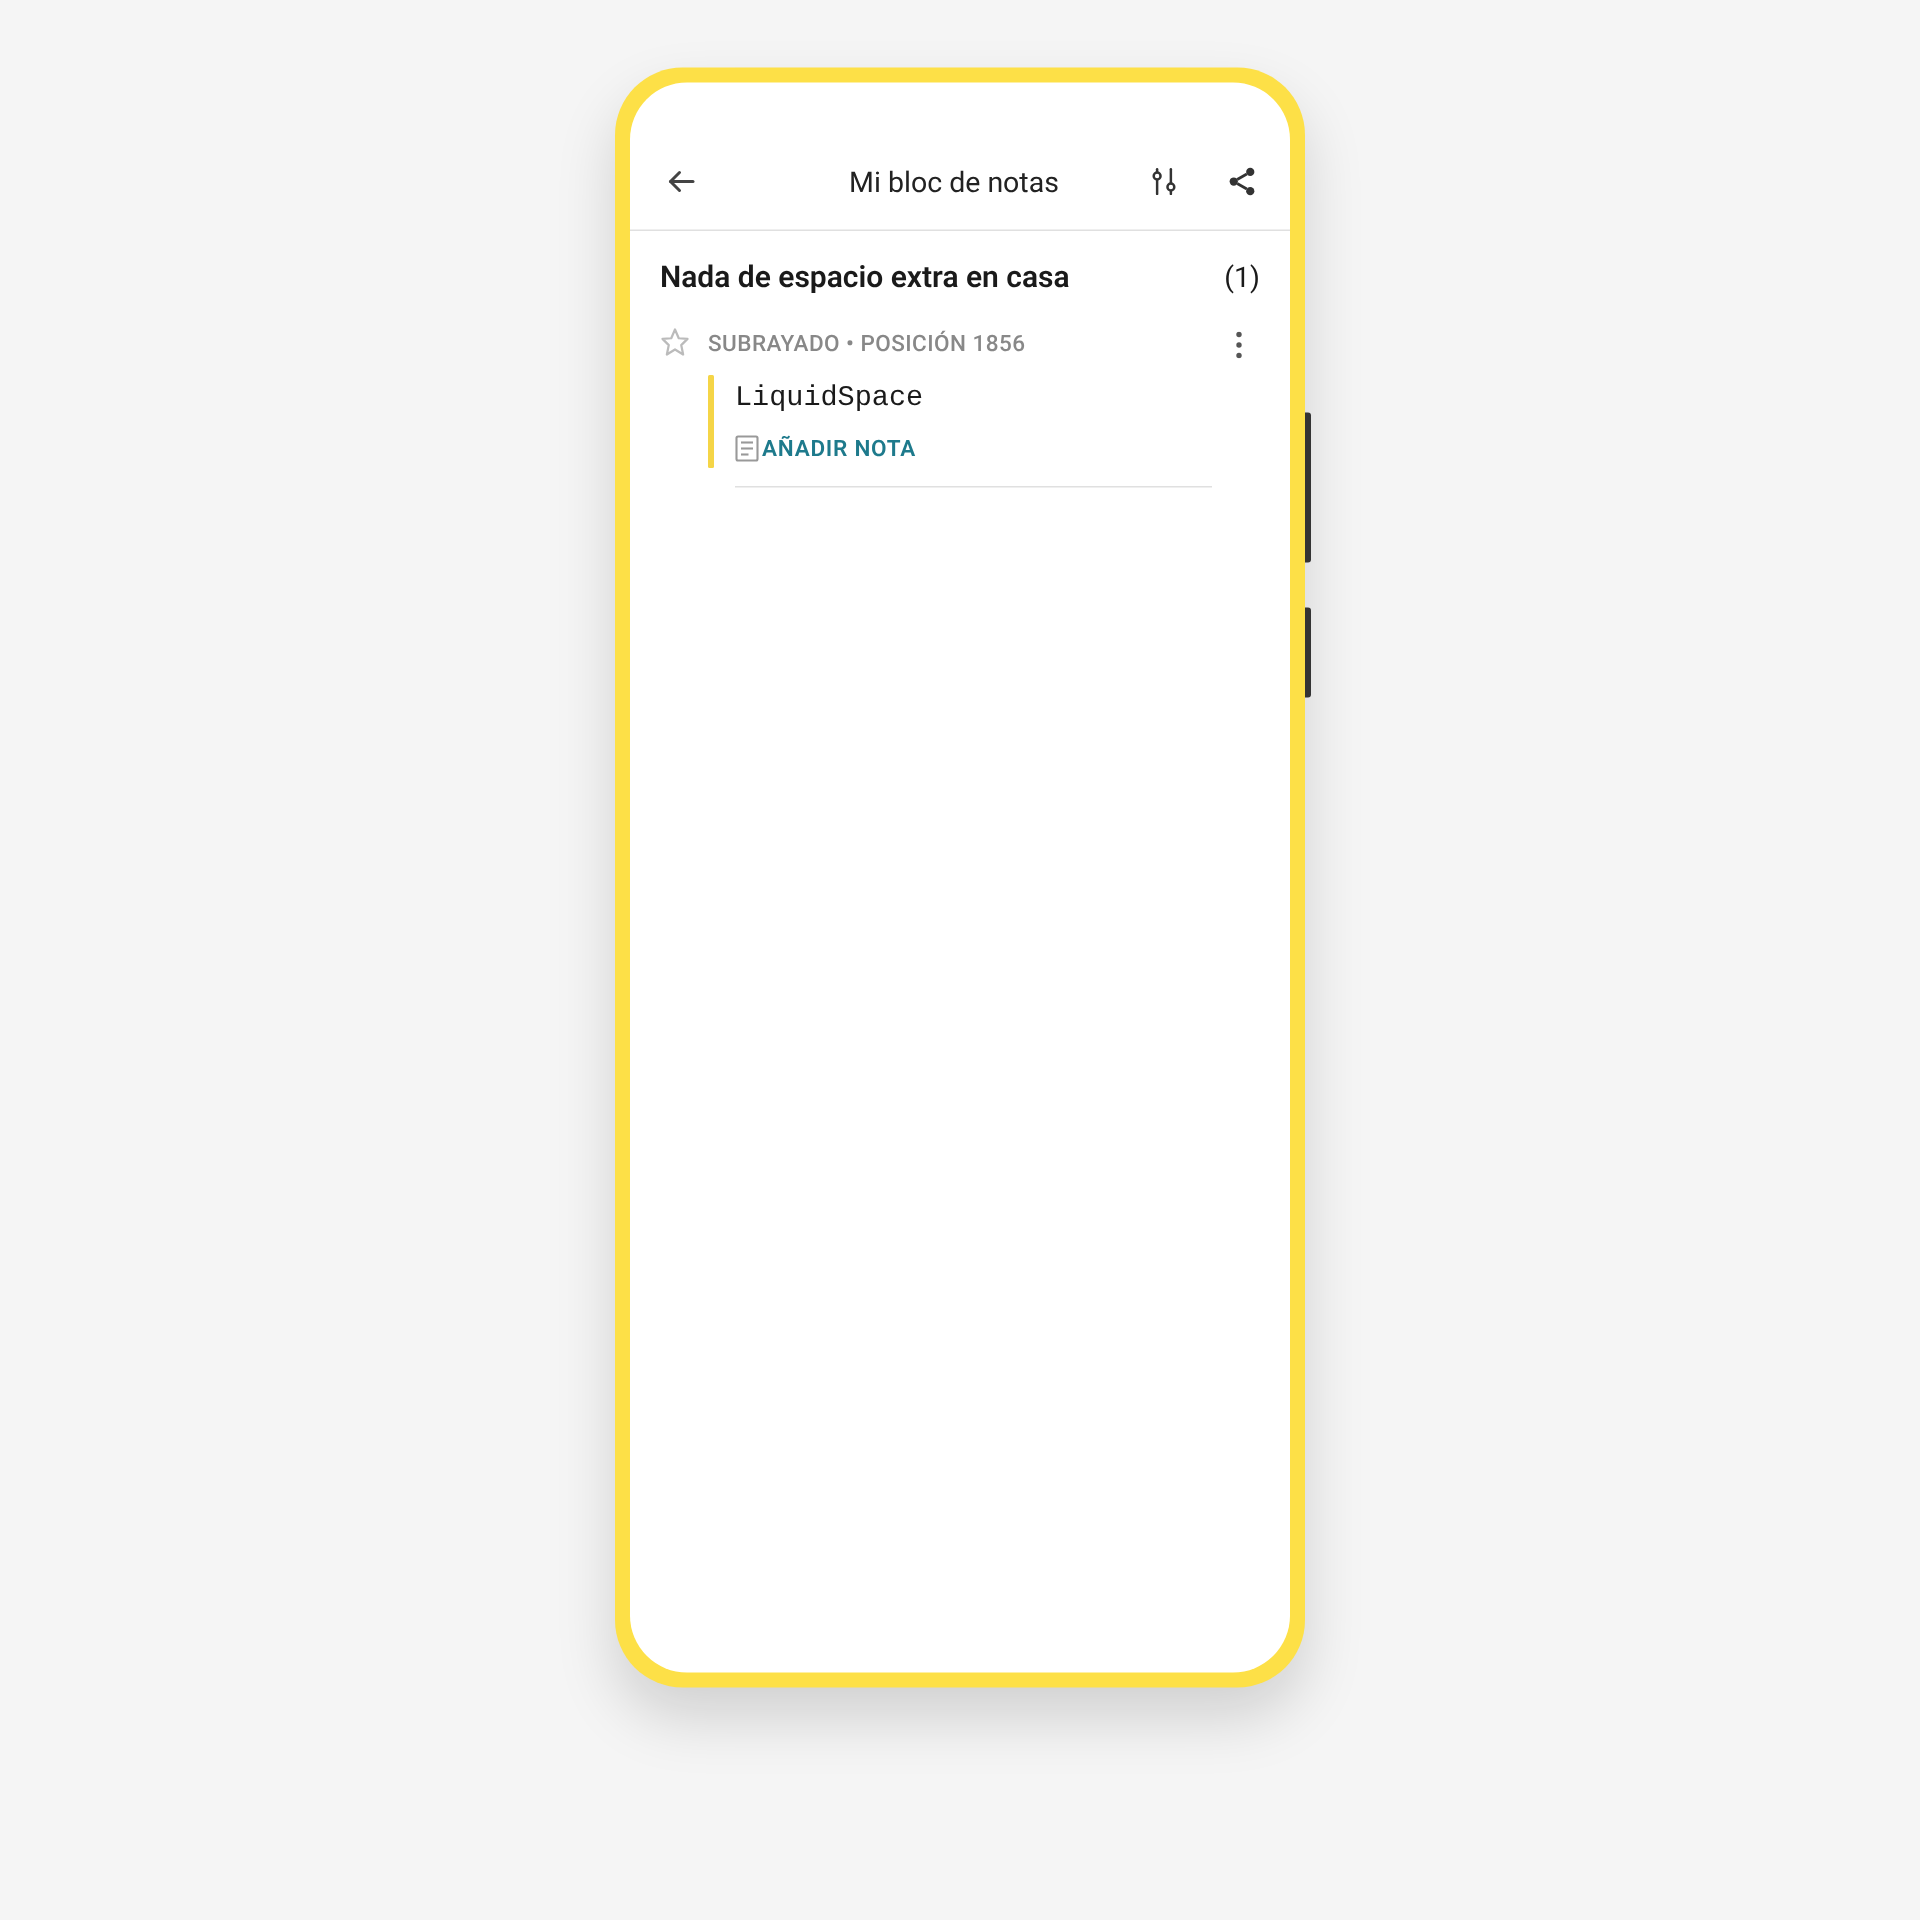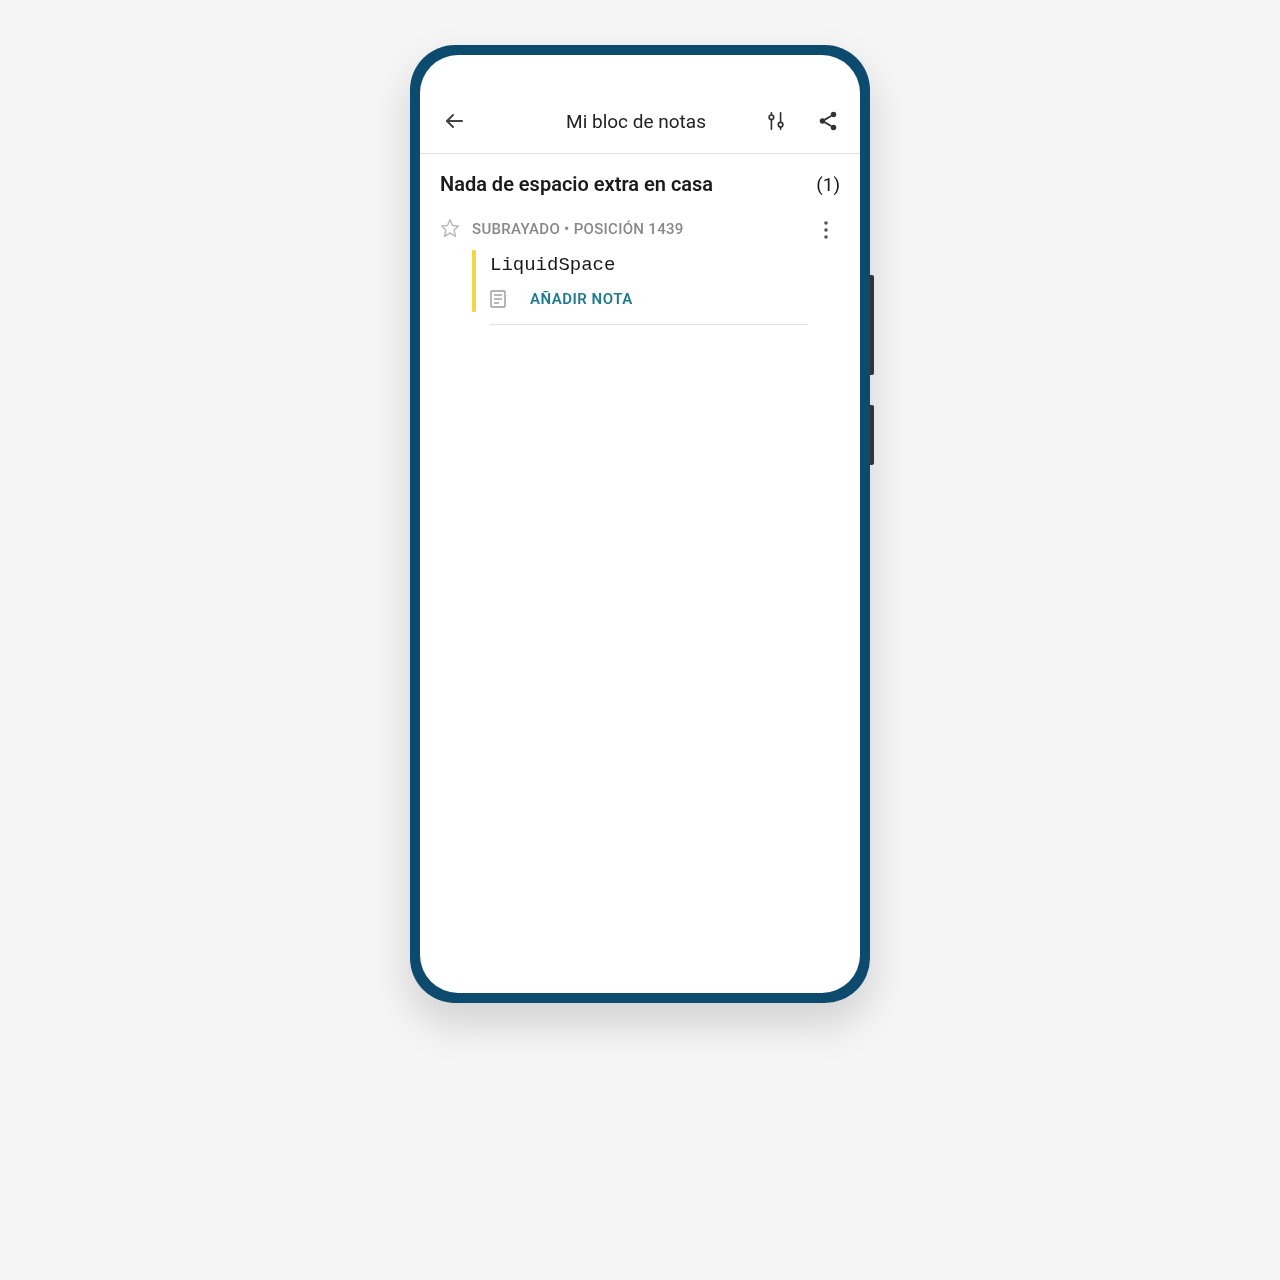--- a/index.html
+++ b/index.html
@@ -12,22 +12,22 @@
       width: 1280px;
       height: 1280px;
       display: flex;
       align-items: flex-start;
       justify-content: center;
       padding-top: 45px;
       font-family: -apple-system, BlinkMacSystemFont, "Segoe UI", Roboto, sans-serif;
     }
     .phone-frame {
       width: 460px;
-      height: 958px;
-      background: #0c4a6e;
+      height: 1080px;
+      background: #fde047;
       border-radius: 45px;
       padding: 10px;
       position: relative;
       box-shadow: 0 20px 40px rgba(0,0,0,0.15);
     }
     .phone-frame::after {
       content: '';
       position: absolute;
       right: -4px;
       top: 230px;
@@ -160,21 +160,21 @@
     .highlight-text {
       font-size: 19px;
       font-weight: 400;
       color: #1a1a1a;
       font-family: Liberation Mono, monospace;
       margin-bottom: 14px;
     }
     .add-note {
       display: flex;
       align-items: center;
-      gap: 24px;
+      gap: 2px;
       cursor: pointer;
     }
     .note-icon {
       width: 16px;
       height: 18px;
     }
     .add-note-text {
       font-size: 15px;
       font-weight: 600;
       color: #1e7a8c;
@@ -228,21 +228,21 @@
     </div>
 
     <div class="highlight-item">
       <div class="highlight-top">
         <div class="star-btn">
           <svg width="20" height="20" viewBox="0 0 24 24" fill="none" stroke="#bbb" stroke-width="1.8" stroke-linejoin="round">
             <polygon points="12 2 15 9 22 9.5 17 14.5 18.5 22 12 18 5.5 22 7 14.5 2 9.5 9 9"></polygon>
           </svg>
         </div>
         <div class="highlight-meta">
-          <span>SUBRAYADO</span><span> • </span><span>POSICIÓN 1439</span>
+          <span>SUBRAYADO</span><span> • </span><span>POSICIÓN 1856</span>
         </div>
         <div class="more-btn">
           <svg width="4" height="18" viewBox="0 0 4 18" fill="#555">
             <circle cx="2" cy="2" r="1.8"></circle>
             <circle cx="2" cy="9" r="1.8"></circle>
             <circle cx="2" cy="16" r="1.8"></circle>
           </svg>
         </div>
       </div>
 

